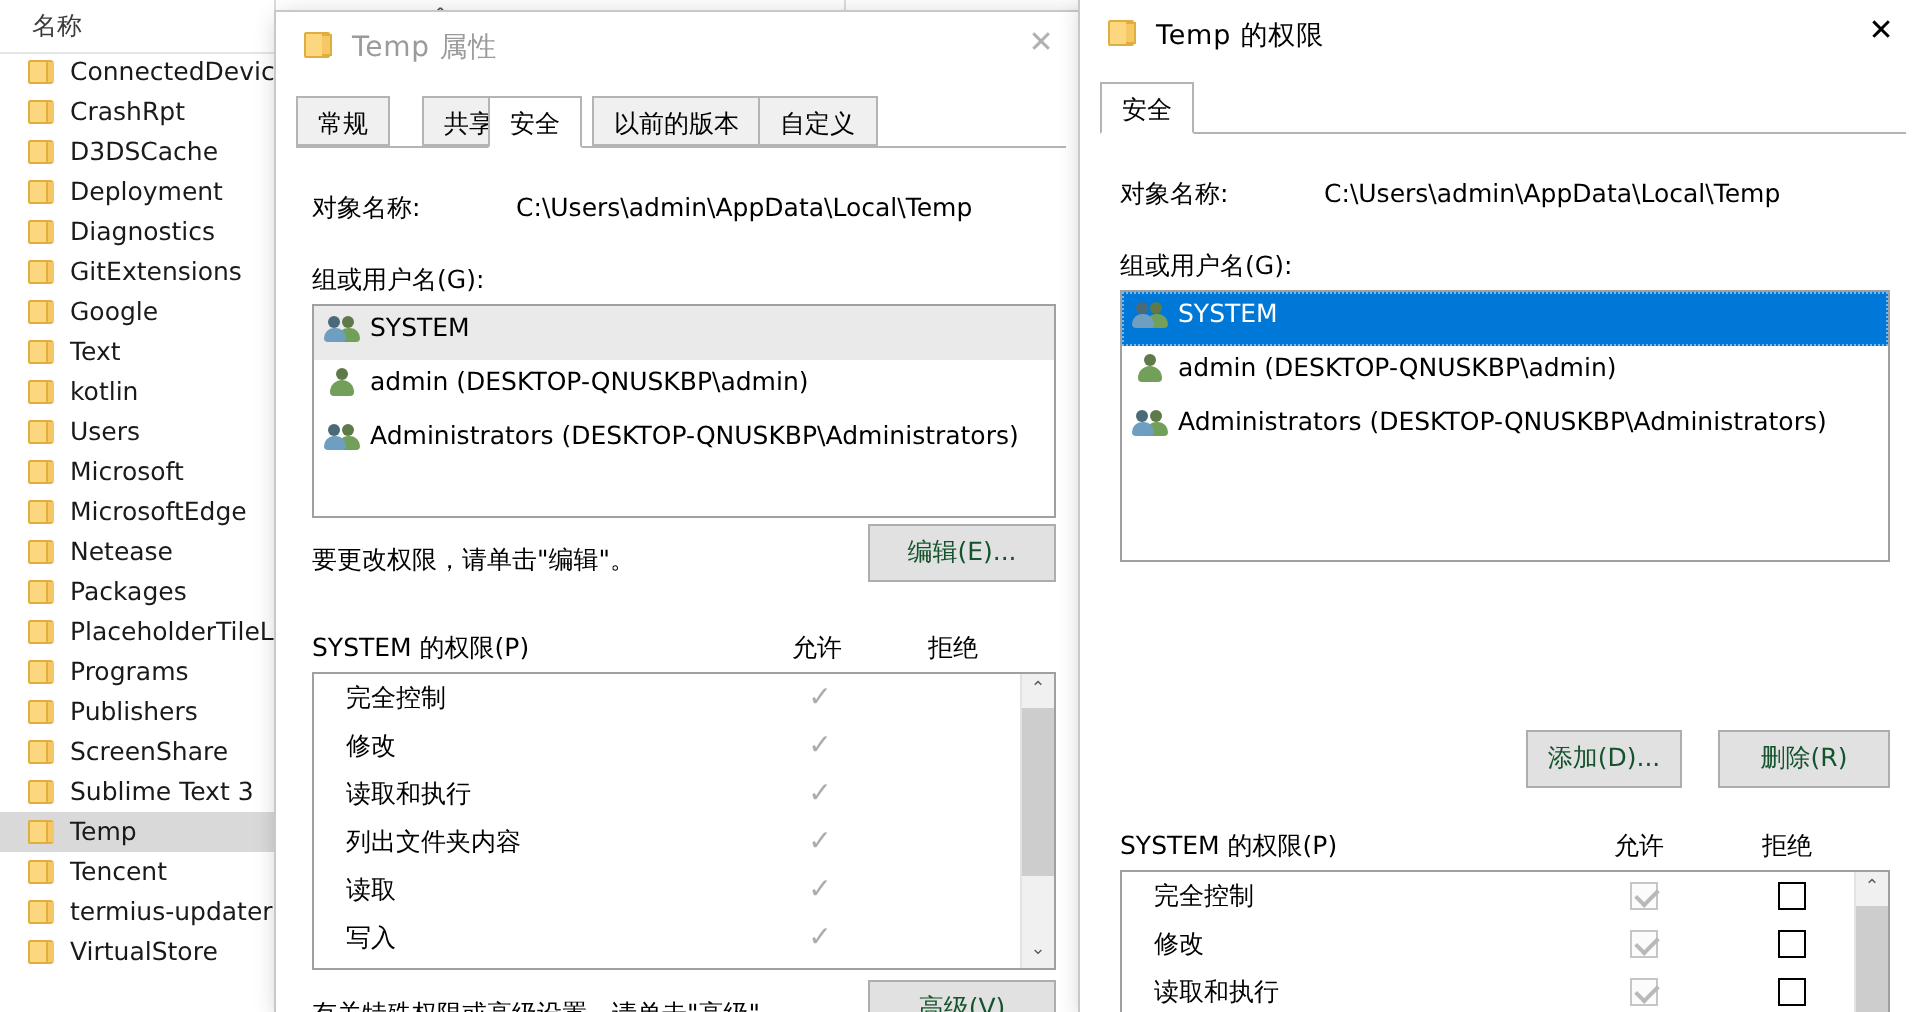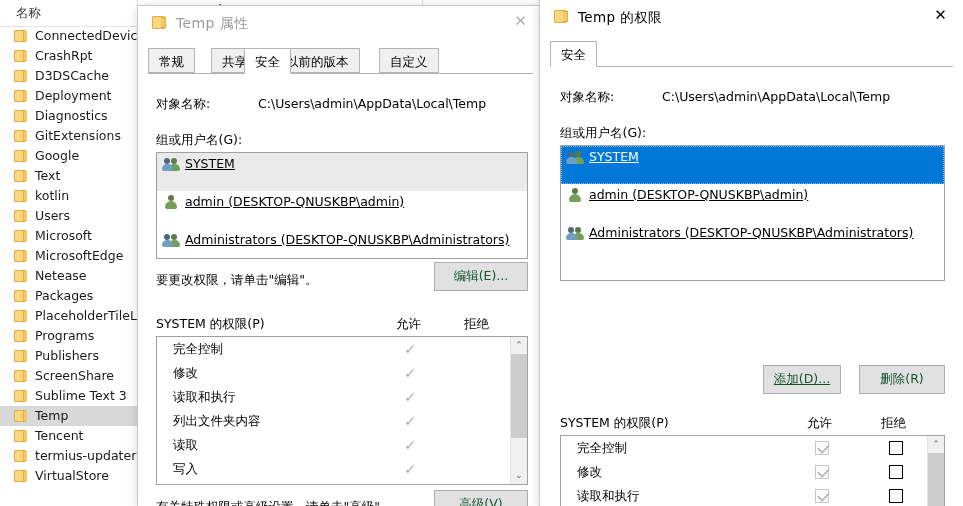--- a/index.html
+++ b/index.html
@@ -41,21 +41,21 @@
   .tabstrip:after{content:"";position:absolute;left:0;right:0;bottom:0;height:1px;background:#b4b4b4;}
   .tab{position:absolute;top:0;height:25px;line-height:25px;padding:0 10px;font-size:12.5px;
        background:#f0f0f0;border:1px solid #b4b4b4;box-sizing:border-box;color:#000;}
   .tab.active{background:#fff;border-bottom:1px solid #fff;z-index:3;height:26px;}
 
   .panel{position:relative;background:#fff;}
   .lbl{position:absolute;font-size:12.5px;color:#000;white-space:nowrap;}
 
   
   .listbox{position:absolute;background:#fff;border:1px solid #a0a0a0;box-sizing:border-box;overflow:hidden;}
-  .lb-row{position:relative;height:38px;line-height:21px;padding-left:7px;font-size:12.5px;white-space:nowrap;color:#000;text-decoration:underline;}
+  .lb-row{position:relative;height:27px;line-height:21px;padding-left:7px;font-size:12.5px;white-space:nowrap;color:#000;}
   .lb-row.hl-gray{background:#eaeaea;}
   .lb-row.hl-blue{background:#0078d7;color:#fff;outline:1px dotted #7fb8e8;outline-offset:-1px;}
   .usr-ico{display:inline-block;width:16px;height:14px;vertical-align:-3px;margin-right:5px;position:relative;}
   .usr-ico.single:before{content:"";position:absolute;left:4px;top:0px;width:6px;height:6px;border-radius:50%;background:#5f7a4a;}
   .usr-ico.single:after{content:"";position:absolute;left:1px;top:6px;width:12px;height:8px;border-radius:6px 6px 2px 2px;background:#72a05a;}
   .usr-ico.group:before{content:"";position:absolute;left:0px;top:1px;width:6px;height:6px;border-radius:50%;background:#4a6a7a;
       box-shadow:7px 0 0 0 #5f7a4a;}
   .usr-ico.group:after{content:"";position:absolute;left:-2px;top:7px;width:11px;height:7px;border-radius:5px 5px 2px 2px;background:#6e9ec0;
       box-shadow:7px 0 0 0 #72a05a;}
 
@@ -126,21 +126,21 @@
   <div class="win-title">
     <span class="ttl-ico"></span>
     <span class="ttl-txt" style="color:#9b9b9b;">Temp 属性</span>
     <span class="win-close" style="color:#b0b0b0;">✕</span>
   </div>
 
   <div class="tabstrip" id="props-tabs" style="margin:6px 10px 0 10px;">
       <div class="tab" style="left: 0px;">常规</div>
       <div class="tab" style="left: 63px;">共享</div>
       <div class="tab active" style="left: 96px; top: 0px;">安全</div>
-      <div class="tab" style="left: 127px;">以前的版本</div>
+      <div class="tab" style="left: 148px;">以前的版本</div>
       <div class="tab" style="left: 231px;">自定义</div>
     </div>
 
   <div class="panel" style="margin:0 10px;height:440px;position:relative;">
 
     <div class="lbl" style="left:8px;top:22px;">对象名称:</div>
     <div class="lbl" style="left:110px;top:22px;">C:\Users\admin\AppData\Local\Temp</div>
 
     <div class="lbl" style="left:8px;top:58px;">组或用户名(G):</div>
 
@@ -220,21 +220,21 @@
     <div class="lbl" style="left:112px;top:22px;">C:\Users\admin\AppData\Local\Temp</div>
 
     <div class="lbl" style="left:10px;top:58px;">组或用户名(G):</div>
 
     <div class="listbox" id="perms-principals" style="left:10px;top:78px;width:385px;height:136px;">
         <div class="lb-row hl-blue"><span class="usr-ico group"></span><span>SYSTEM</span></div>
         <div class="lb-row"><span class="usr-ico single"></span><span>admin (DESKTOP-QNUSKBP\admin)</span></div>
         <div class="lb-row"><span class="usr-ico group"></span><span>Administrators (DESKTOP-QNUSKBP\Administrators)</span></div>
       </div>
 
-    <div class="btn" style="left:213px;top:298px;width:78px;height:29px;text-decoration:underline;">添加(D)...</div>
+    <div class="btn" style="left:213px;top:298px;width:78px;height:29px;">添加(D)...</div>
     <div class="btn" style="left:309px;top:298px;width:86px;height:29px;">删除(R)</div>
 
     <div class="lbl" style="left:10px;top:348px;">SYSTEM 的权限(P)</div>
     <div class="lbl" style="left:257px;top:348px;">允许</div>
     <div class="lbl" style="left:331px;top:348px;">拒绝</div>
 
     <div class="permbox" id="perms-perms" style="left:10px;top:368px;width:385px;height:132px;">
       <div class="perm-row">
           <div class="perm-name">完全控制</div>
           <div class="chk-box dim" style="left: 254px;"></div>

